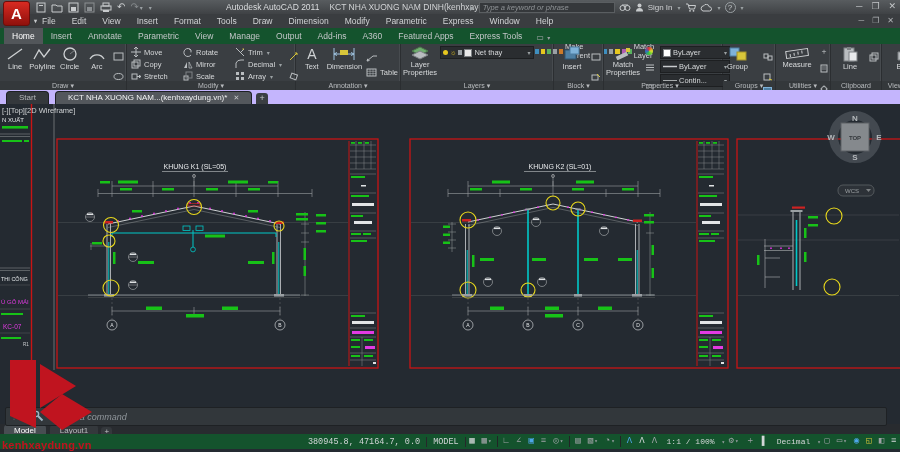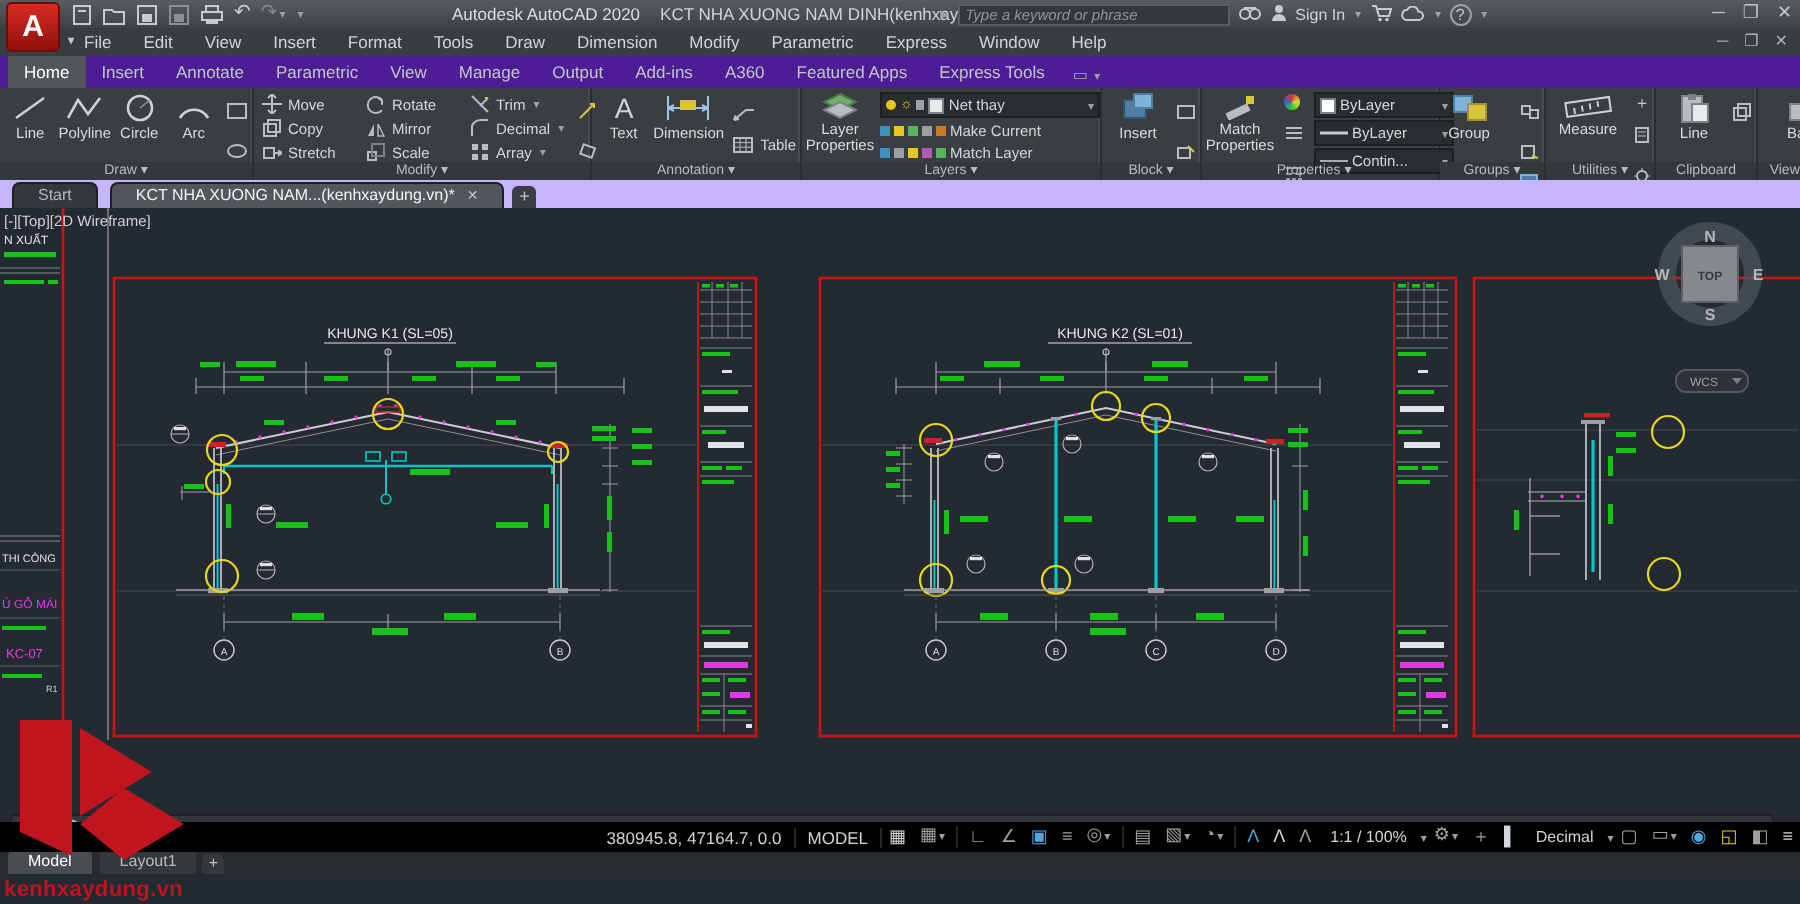--- a/index.html
+++ b/index.html
@@ -25,21 +25,21 @@
   .searchbox::placeholder{color:#8f9396;font-style:italic;}
   .signin{font-size:8px;color:#d0d2d4;}
   .winctl{position:absolute;right:4px;top:1px;display:flex;gap:9px;font-size:9px;color:#c3c6c8;}
   
   .menubar{position:absolute;left:0;top:14px;width:900px;height:14px;background:#3a3d40;
     display:flex;align-items:center;gap:0;z-index:8;}
   .menubar .mi{font-size:8.5px;color:#d2d4d6;padding:0 8px;text-align:right;}
   .menubar .mi:first-child{margin-left:34px;}
   .docctl{position:absolute;right:6px;top:16px;display:flex;gap:8px;font-size:8px;color:#aeb1b4;z-index:8;}
   
-  .rtabs{position:absolute;left:0;top:28px;width:900px;height:16px;background:#4c1d95;
+  .rtabs{position:absolute;left:0;top:28px;width:900px;height:16px;background:#14532d;
     display:flex;align-items:flex-end;z-index:8;}
   .rtab{font-size:8.5px;color:#c3c6c8;padding:3px 8px 3px 8px;}
   .rtab.active{background:#52565a;color:#fff;}
   .rtoggle{margin-left:6px;font-size:8px;color:#a8abae;padding-bottom:2px;}
   
   .ribbon{position:absolute;left:0;top:44px;width:900px;height:46px;background:#3a3e42;
     display:flex;z-index:8;}
   .panel{position:relative;height:46px;border-right:1px solid #2b2e31;box-shadow:inset -1px 0 0 #474b4f;}
   .pbody{height:36px;display:flex;align-items:flex-start;padding-top:1px;}
   .plabel{height:10px;background:#34383b;font-size:7px;color:#b9bcbf;text-align:center;line-height:10px;}
@@ -77,22 +77,22 @@
   .cmdinput::placeholder{color:#8f959a;font-style:italic;}
   
   .mtabs{position:absolute;left:0;top:424px;width:900px;height:13px;background:#282b2f;
     display:flex;align-items:flex-end;z-index:4;}
   .mtab{font-size:8px;color:#b9bcbe;background:#34383c;border-radius:3px 3px 0 0;
     padding:1px 10px;margin-left:4px;height:10px;line-height:10px;}
   .mtab.active{background:#484d52;color:#fff;}
   .mplus{width:11px;height:10px;background:#34383c;border-radius:3px 3px 0 0;margin-left:3px;
     color:#c3c6c8;font-size:8px;text-align:center;line-height:10px;}
   
-  .statusbar{position:absolute;left:0;top:411px;width:900px;height:15px;background:#000000;
-    display:flex;align-items:center;z-index:5;}
+  .statusbar{position:absolute;left:0;top:434px;width:900px;height:15px;background:#14532d;
+    display:flex;align-items:center;z-index:5;font-family:Liberation Mono, monospace;}
   .sb-right{margin-left:auto;display:flex;align-items:center;height:15px;}
   .sb-text{font-size:8.5px;color:#d2d5d7;padding:0 6px;}
   .sb-btn{font-size:8.5px;color:#d2d5d7;padding:0 6px;border-left:1px solid #26282b;border-right:1px solid #26282b;}
   .sb-i{font-size:9px;color:#9ea2a5;padding:0 3.5px;line-height:15px;}
   .sb-i.on{color:#d3d6d8;}
   .sb-i.blue{color:#4da6e8;}
   .sb-i.yel{color:#d8c63a;}
   .sb-sep{width:1px;height:11px;background:#222426;margin:0 2px;}
   
   .wmlogo{position:absolute;left:4px;top:354px;z-index:6;}
@@ -136,21 +136,21 @@
             <rect x="1" y="4" width="10" height="4" fill="none" stroke="#c8cbcd"></rect>
             <rect x="3" y="1" width="6" height="3" fill="none" stroke="#c8cbcd"></rect>
             <rect x="3" y="8" width="6" height="2" fill="#c8cbcd"></rect>
           </svg>
         </span>
       <span class="glyph">↶</span>
       <span class="glyph dim">↷<span class="car">▾</span></span>
       <span class="car">▾</span>
     </div>
     <div class="titletext">
-      <span>Autodesk AutoCAD 2020</span><span class="doc">KCT NHA XUONG NAM DINH(kenhxaydung.vn).dwg</span>
+      <span>Autodesk AutoCAD 2011</span><span class="doc">KCT NHA XUONG NAM DINH(kenhxaydung.vn).dwg</span>
     </div>
     <div class="infocenter">
       <span style="font-size:6px;color:#9aa0a3">▶</span>
       <input class="searchbox" placeholder="Type a keyword or phrase" style="">
       <span><svg width="12" height="9">
             <circle cx="3.5" cy="5" r="2.5" fill="none" stroke="#c8cbcd"></circle>
             <circle cx="8.5" cy="5" r="2.5" fill="none" stroke="#c8cbcd"></circle>
             <path d="M3 2 h6" stroke="#c8cbcd" fill="none"></path>
           </svg></span>
       <span><svg width="9" height="9">
@@ -376,21 +376,21 @@
 
     <div class="panel" style="width:152px">
       <div class="pbody" style="gap:3px;padding-left:2px">
         <div class="bigbtn" style="width:34px">
           <svg width="20" height="14">
               <path d="M10 1 L18 5 L10 9 L2 5 z" fill="#6fae6f" stroke="#4a7a4a"></path>
               <path d="M10 5 L18 9 L10 13 L2 9 z" fill="#b9bdc0" stroke="#7e8285"></path>
             </svg>
           <span class="blabel">Layer Properties</span>
         </div>
-        <div style="display:flex;flex-direction:column;gap:1px;padding-top:1px">
+        <div style="display:flex;flex-direction:row;gap:1px;padding-top:1px">
           <div class="combo" style="width:104px">
             <span class="dot" style="background:#e7c71f"></span>
             <span style="color:#e7c71f;font-size:7px">☼</span>
             <span class="sq" style="background:#9aa0a4;width:4px;height:5px"></span>
             <span class="sw"></span>
             <span class="fill">Net thay</span>
             <span class="car">▾</span>
           </div>
           <div class="lrow">
             <span class="sq" style="background:#3f8fbf"></span>

